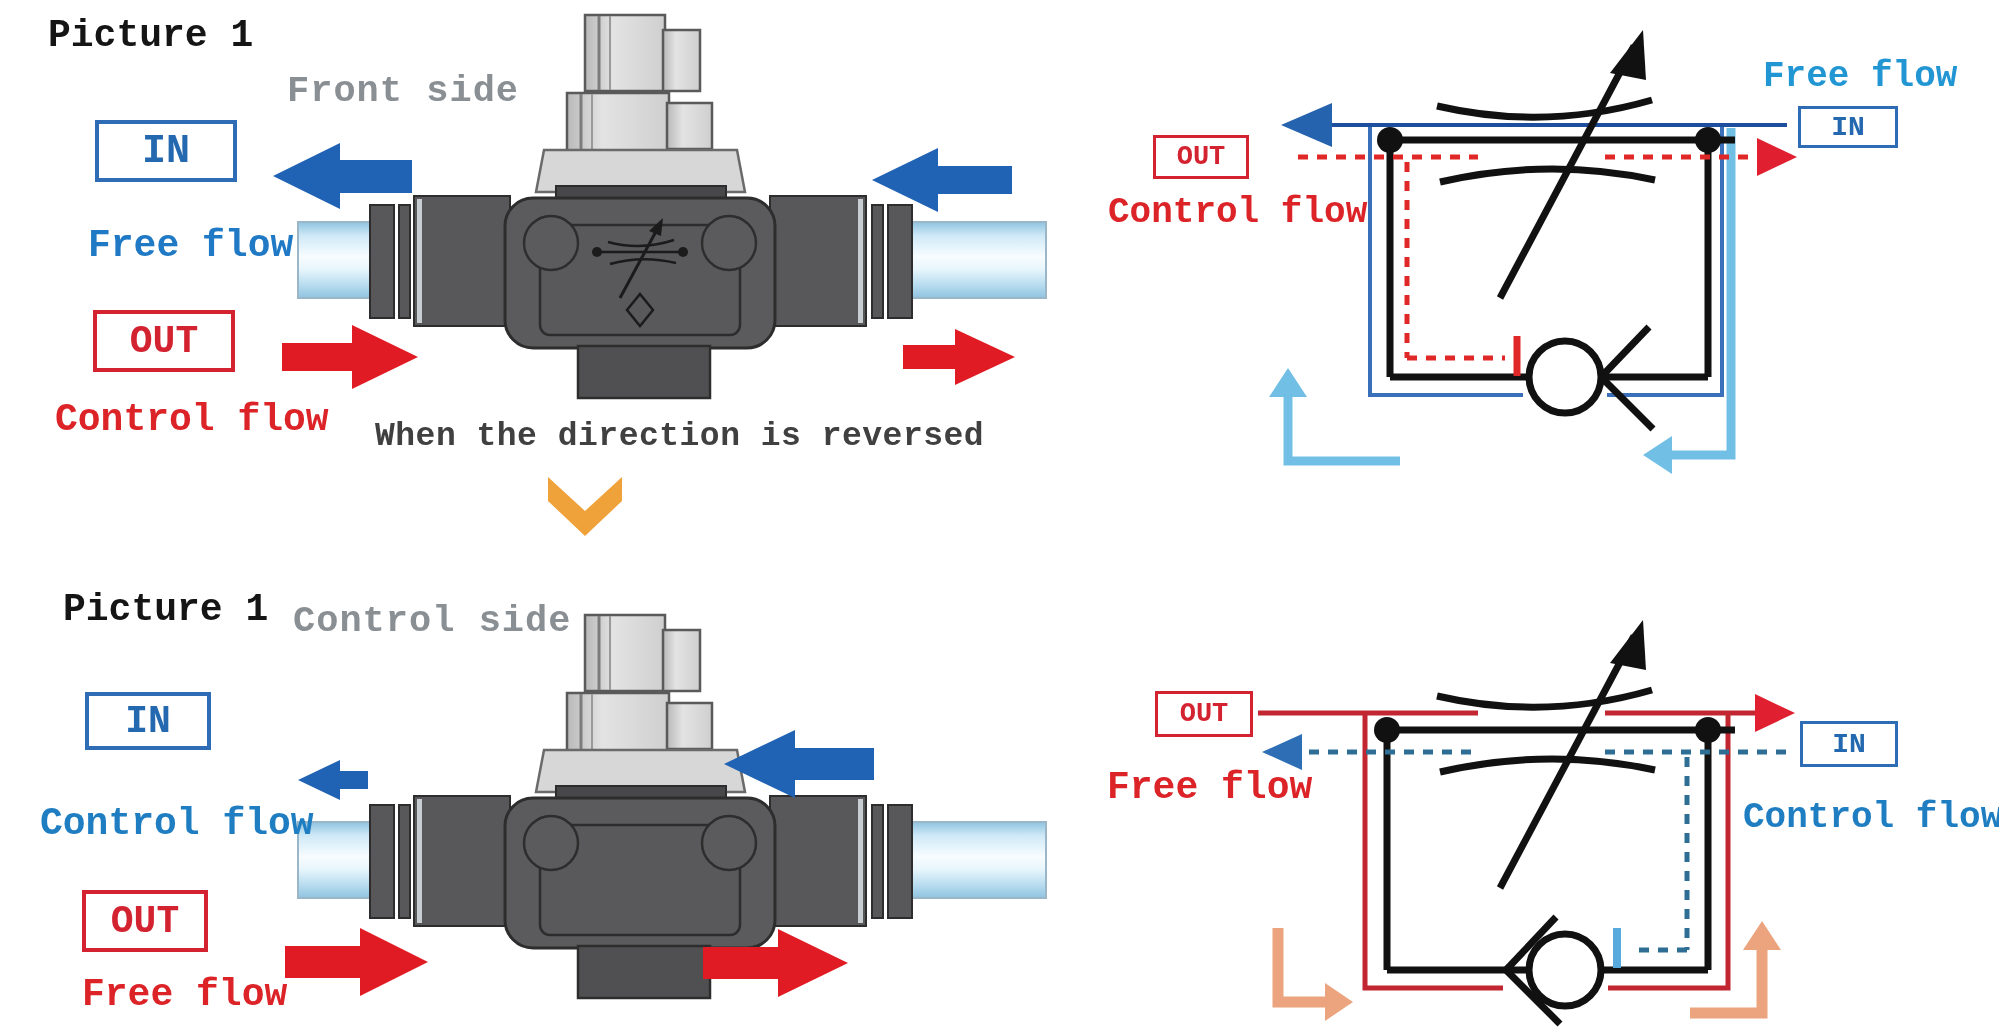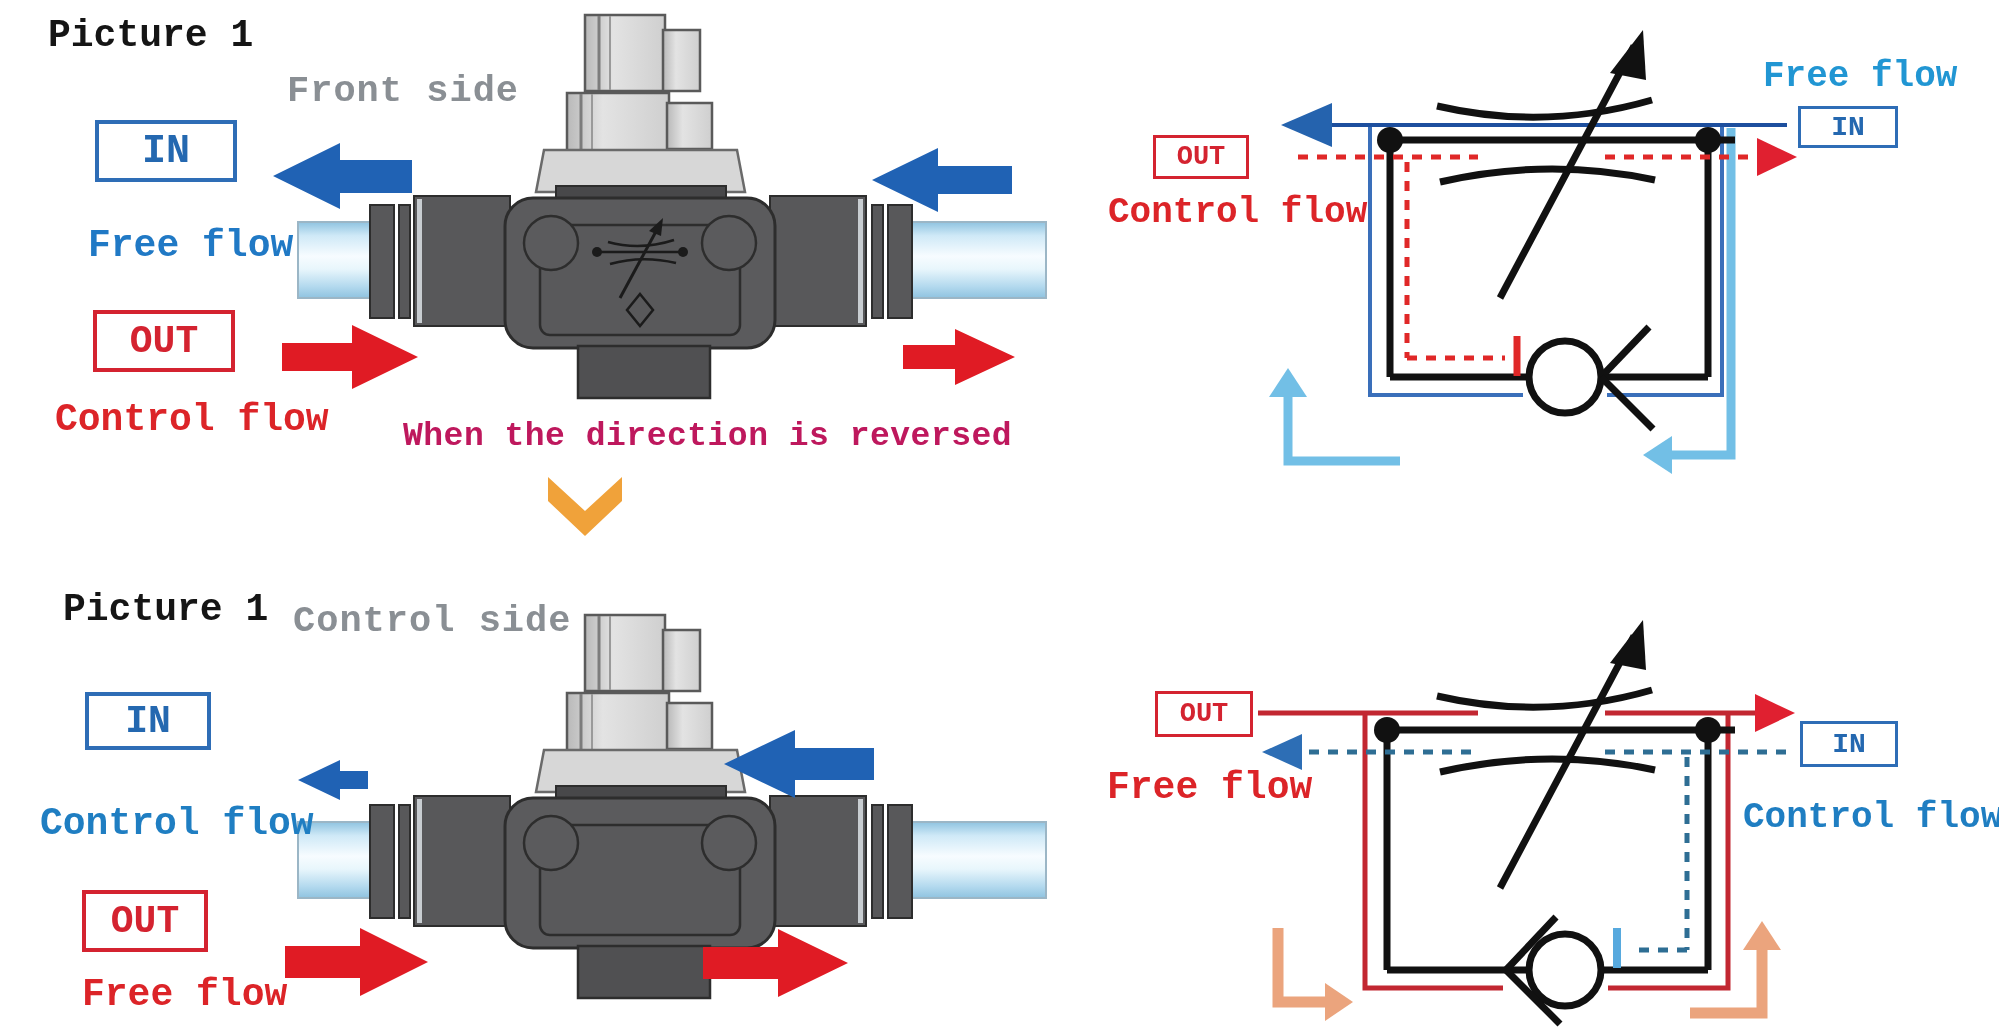--- a/index.html
+++ b/index.html
@@ -4,21 +4,21 @@
 <style>
   html,body{margin:0;padding:0;background:#ffffff;}
   #canvas{position:relative;width:1999px;height:1033px;background:#ffffff;overflow:hidden;
           font-family:Liberation Mono, monospace;}
   #lineart{position:absolute;left:0;top:0;}
   .lbl{position:absolute;white-space:nowrap;font-weight:bold;}
   .title{font-size:38px;color:#151515;font-weight:bold;}
   .subtitle{font-size:37px;color:#8a8f94;font-weight:bold;letter-spacing:1px;}
   .blue-flow{font-size:38px;color:#2079c5;}
   .red-flow{font-size:38px;color:#dc2428;}
-  .divider-text{font-size:33px;color:#be185d;font-weight:bold;letter-spacing:0.5px;margin-left:28px;}
+  .divider-text{font-size:33px;color:#404040;font-weight:bold;letter-spacing:0.5px;}
   .pbox{position:absolute;display:flex;align-items:center;justify-content:center;
         background:#ffffff;box-sizing:border-box;font-weight:bold;}
   .pbox.blue{border:4px solid #2e6db6;color:#2468b0;}
   .pbox.red{border:4px solid #d42330;color:#d42330;}
   .pbox.thin-blue{border:3px solid #2e6db6;color:#2468b0;}
   .pbox.thin-red{border:3px solid #d42330;color:#d42330;}
 </style>
 </head>
 <body>
 

